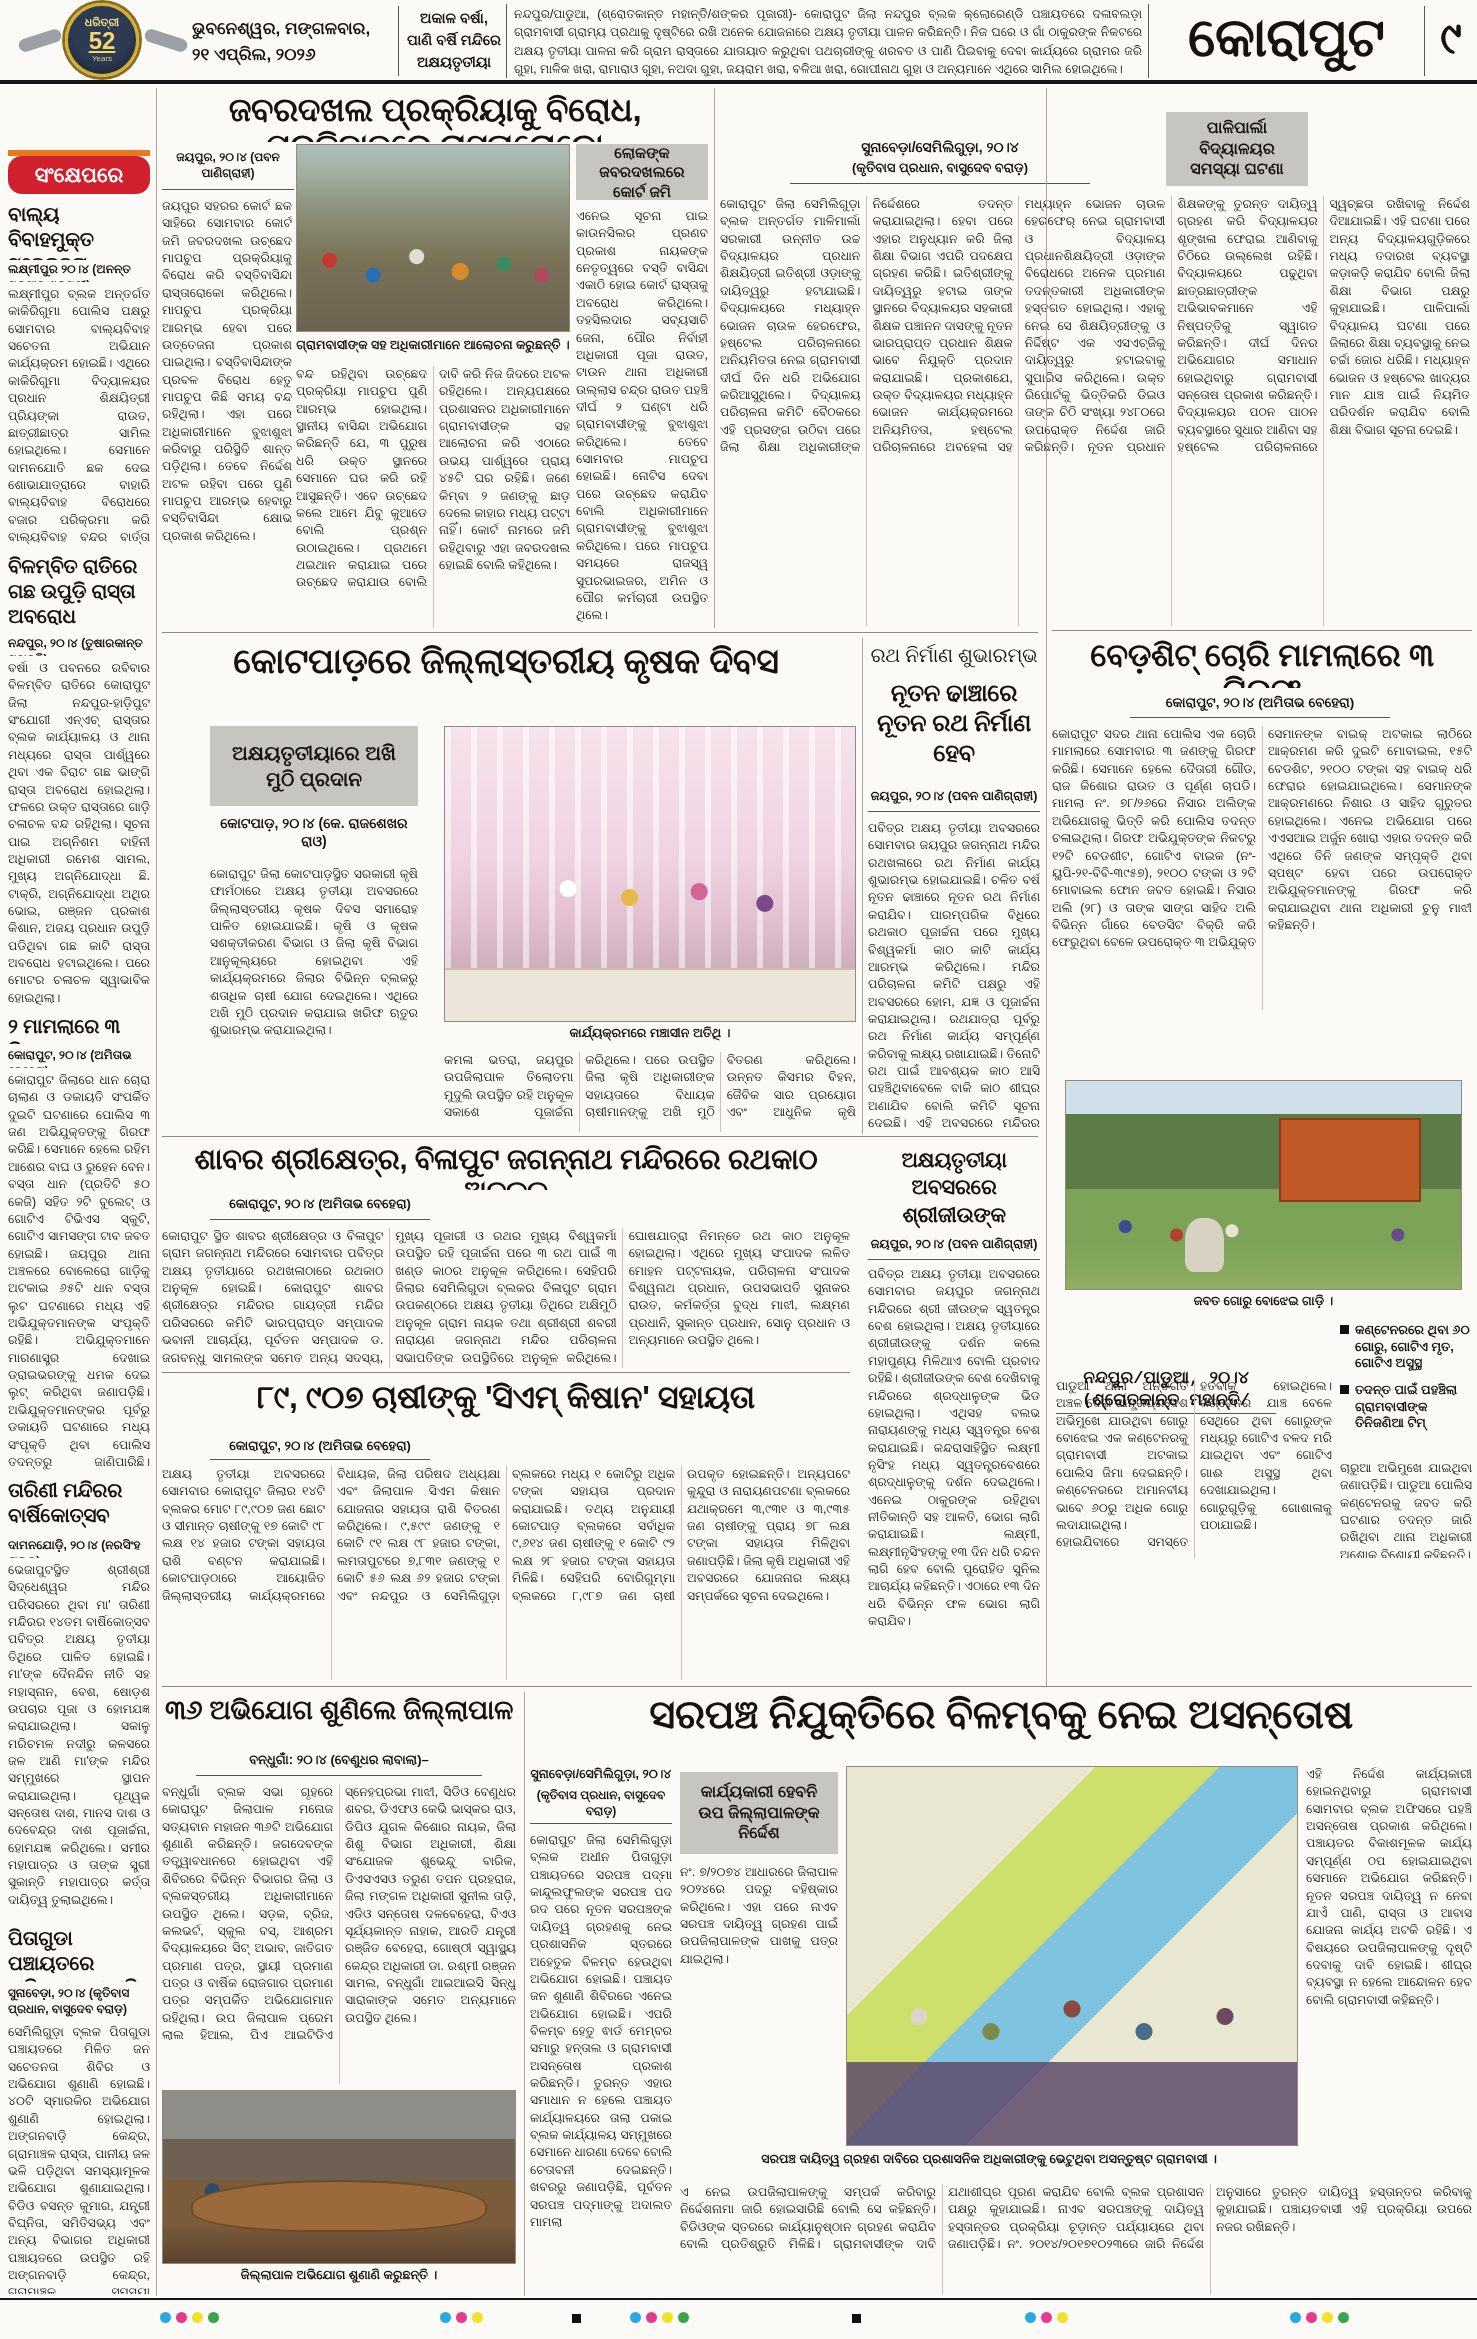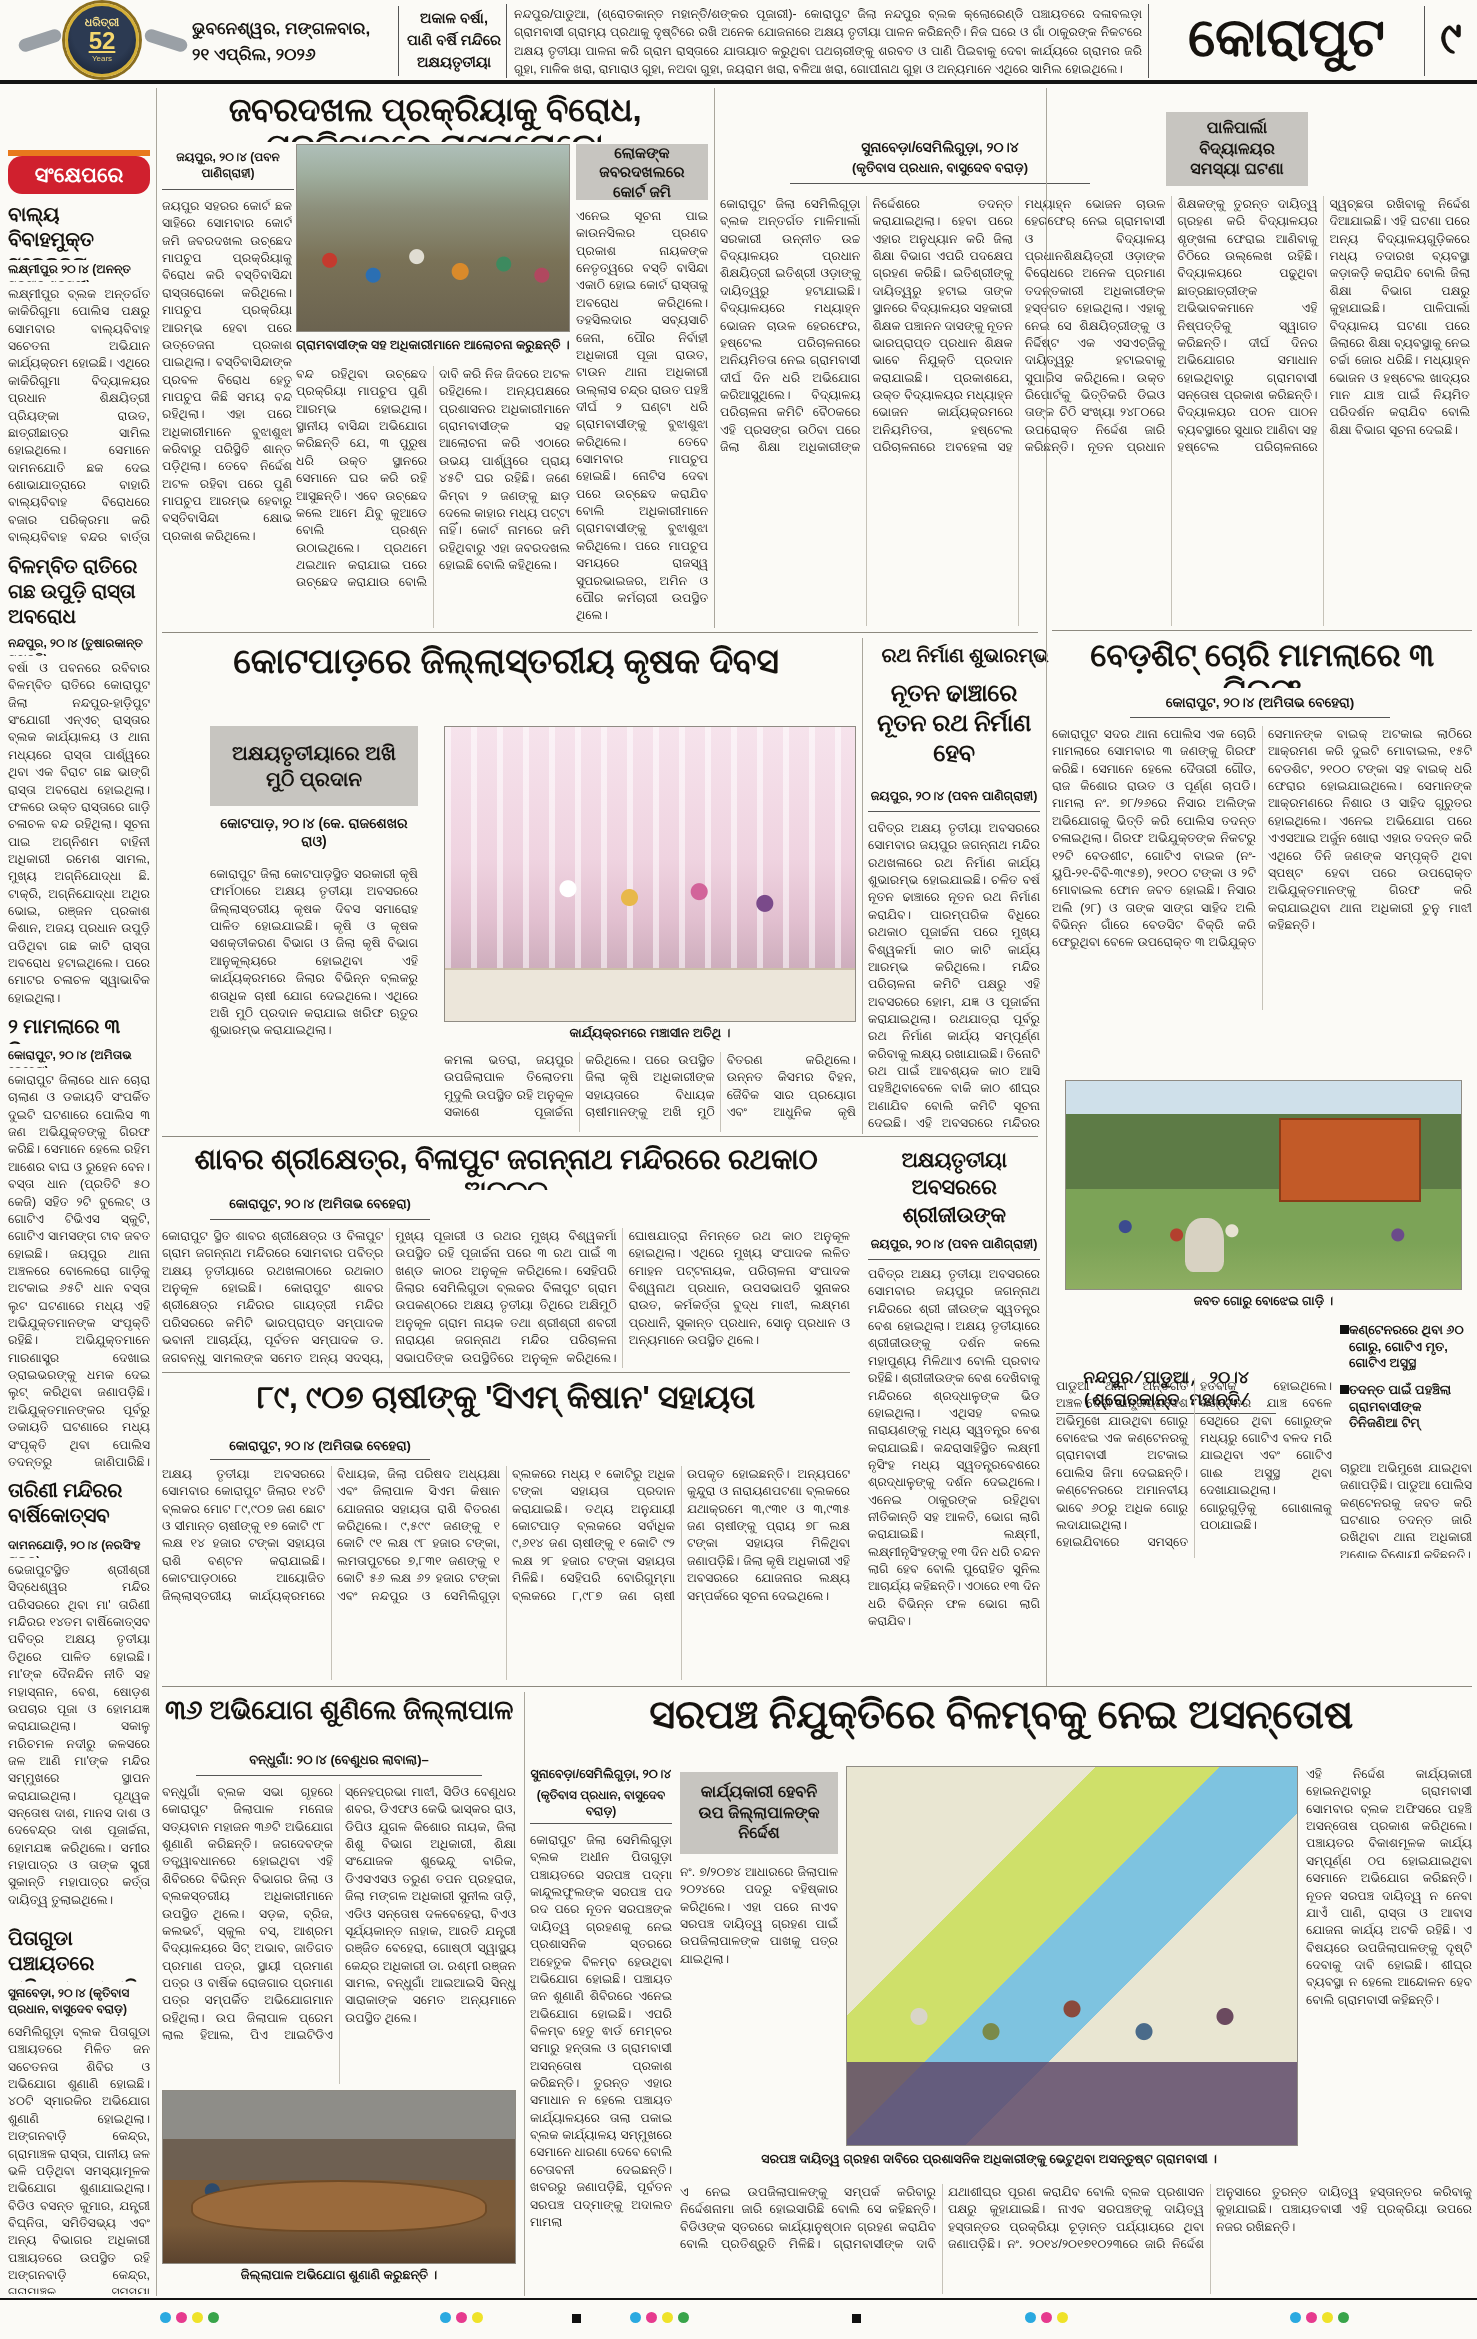--- a/index.html
+++ b/index.html
@@ -31,22 +31,22 @@
   .mh-briefb{font-size:12.2px;line-height:1.5;text-align:justify;overflow:hidden;}
   .mh-edition{font-size:54px;font-weight:bold;text-align:center;letter-spacing:-1px;line-height:1.1;}
   .mh-page{font-size:44px;font-weight:bold;text-align:center;line-height:1.2;}
   .badge{border-radius:50%;background:radial-gradient(circle at 50% 38%,#2c3a52 0 55%,#131b2b 100%);
          border:3px solid #d4af37;box-shadow:0 0 0 3px #8a6d1f;color:#f7df8e;display:flex;
          flex-direction:column;align-items:center;justify-content:center;}
   .badge .nm{font-size:11px;font-weight:bold;line-height:1;}
   .badge .yr{font-size:24px;font-weight:bold;line-height:1.1;color:#f5d76e;text-decoration:underline;}
   .badge .yl{font-size:8px;color:#e6cc7a;line-height:1;}
   .wing{background:#9aa0a6;border-radius:8px;}
-  .kicker{font-weight:bold;text-align:center;overflow:hidden;letter-spacing:-0.3px;margin-left:11px;}
-  .bullet-item{display:flex;gap:0;font-weight:bold;font-size:12.8px;line-height:1.3;margin-bottom:10px;}
+  .kicker{font-weight:normal;text-align:center;overflow:hidden;letter-spacing:-0.3px;}
+  .bullet-item{display:flex;gap:6px;font-weight:bold;font-size:12.8px;line-height:1.3;margin-bottom:10px;}
   .sqicon{width:9px;height:9px;background:#111;flex:0 0 9px;margin-top:3px;}
   .dotrow{display:flex;gap:5px;align-items:center;}
   .dot{width:11px;height:11px;border-radius:50%;}
   .sqmark{width:9px;height:9px;background:#111;}
   .tbl{background:#7a5b3a;}
 </style>
 </head>
 <body>
 
 <div class="page">

